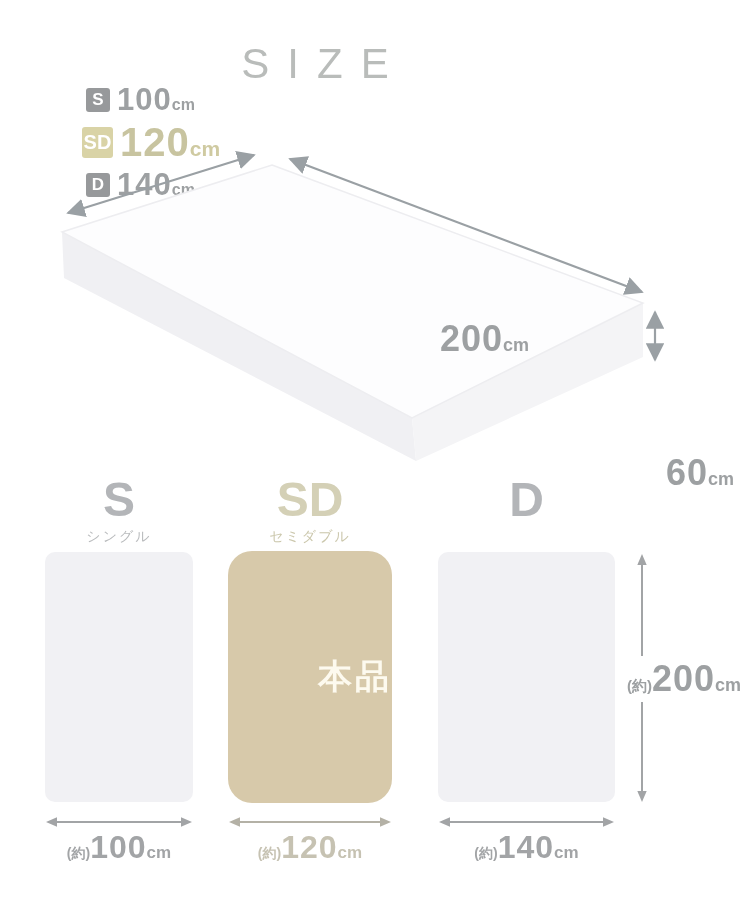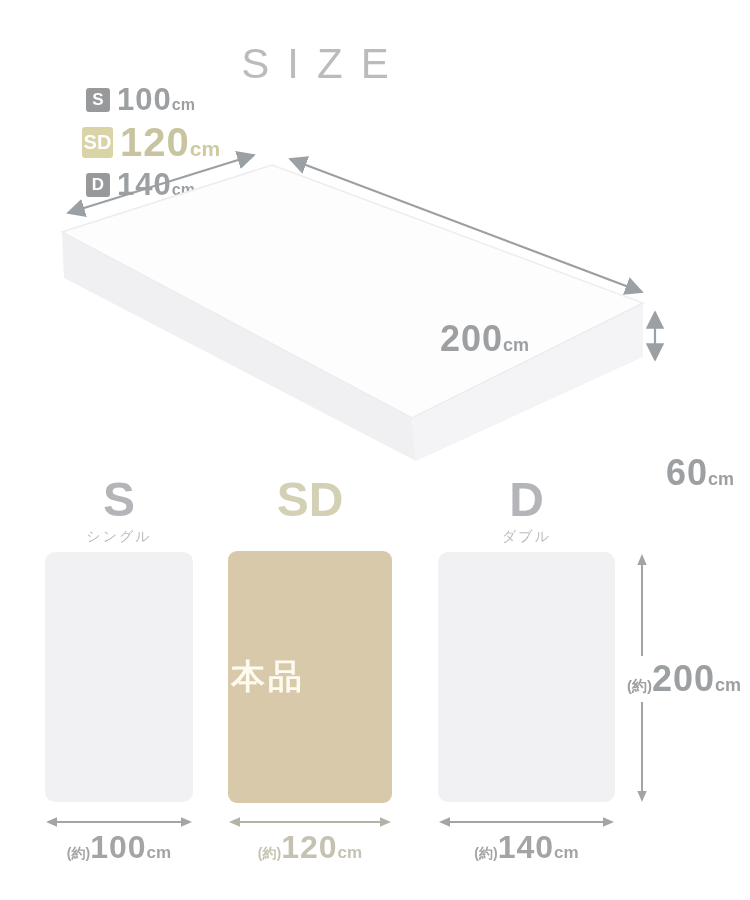--- a/index.html
+++ b/index.html
@@ -38,21 +38,21 @@
   
   .col-head{position:absolute;text-align:center;}
   .col-head .code{font-size:48px;font-weight:bold;line-height:1;}
   .col-head .name{font-size:14px;margin-top:4px;letter-spacing:2px;text-align:center;}
   .code-gray{color:#b3b5b8;}
   .name-gray{color:#b9bbbd;}
   .code-beige{color:#d4d0b6;}
   .name-beige{color:#cbc7ac;}
   .rect{position:absolute;}
   .rect-gray{background:#f1f1f4;border-radius:10px;}
-  .rect-beige{background:#d7c9aa;border-radius:9px;display:flex;align-items:center;justify-content:flex-start;}
+  .rect-beige{background:#d7c9aa;border-radius:24px;display:flex;align-items:center;justify-content:flex-end;}
   .tag{color:#fdfaef;font-size:34px;font-weight:bold;letter-spacing:3px;text-indent:3px;}
   .harrow{position:absolute;top:815px;height:14px;}
   .varrow{position:absolute;left:635px;top:553px;width:14px;height:250px;}
   .bot-label{
     position:absolute;top:829px;display:flex;align-items:baseline;justify-content:center;
     font-weight:bold;white-space:nowrap;
   }
   .bl-approx{font-size:14px;font-weight:bold;}
   .bl-num{font-size:32px;letter-spacing:1px;}
   .bl-unit{font-size:17px;}
@@ -127,24 +127,24 @@
       <span class="dim-small">cm</span>
     </div>
   </div>
 
   <div class="col-head" style="left:45px;top:476px;width:148px;">
     <div class="code code-gray">S</div>
     <div class="name name-gray">シングル</div>
   </div>
   <div class="col-head" style="left:228px;top:476px;width:164px;">
     <div class="code code-beige">SD</div>
+    <div class="name name-beige">セミダブル</div>
   </div>
   <div class="col-head" style="left:438px;top:476px;width:177px;">
     <div class="code code-gray">D</div>
-    <div class="name name-gray">ダブル</div>
   </div>
 
   <div class="rect rect-gray" style="left:45px;top:552px;width:148px;height:250px;"></div>
   <div class="rect rect-beige" style="left:228px;top:551px;width:164px;height:252px;">
     <span class="tag">本品</span>
   </div>
   <div class="rect rect-gray" style="left:438px;top:552px;width:177px;height:250px;"></div>
 
   <svg class="harrow" style="left:45px;" width="148" height="14" viewBox="0 0 148 14">
     <line x1="10" y1="7" x2="138" y2="7" stroke="#a2a4a6" stroke-width="2"></line>

